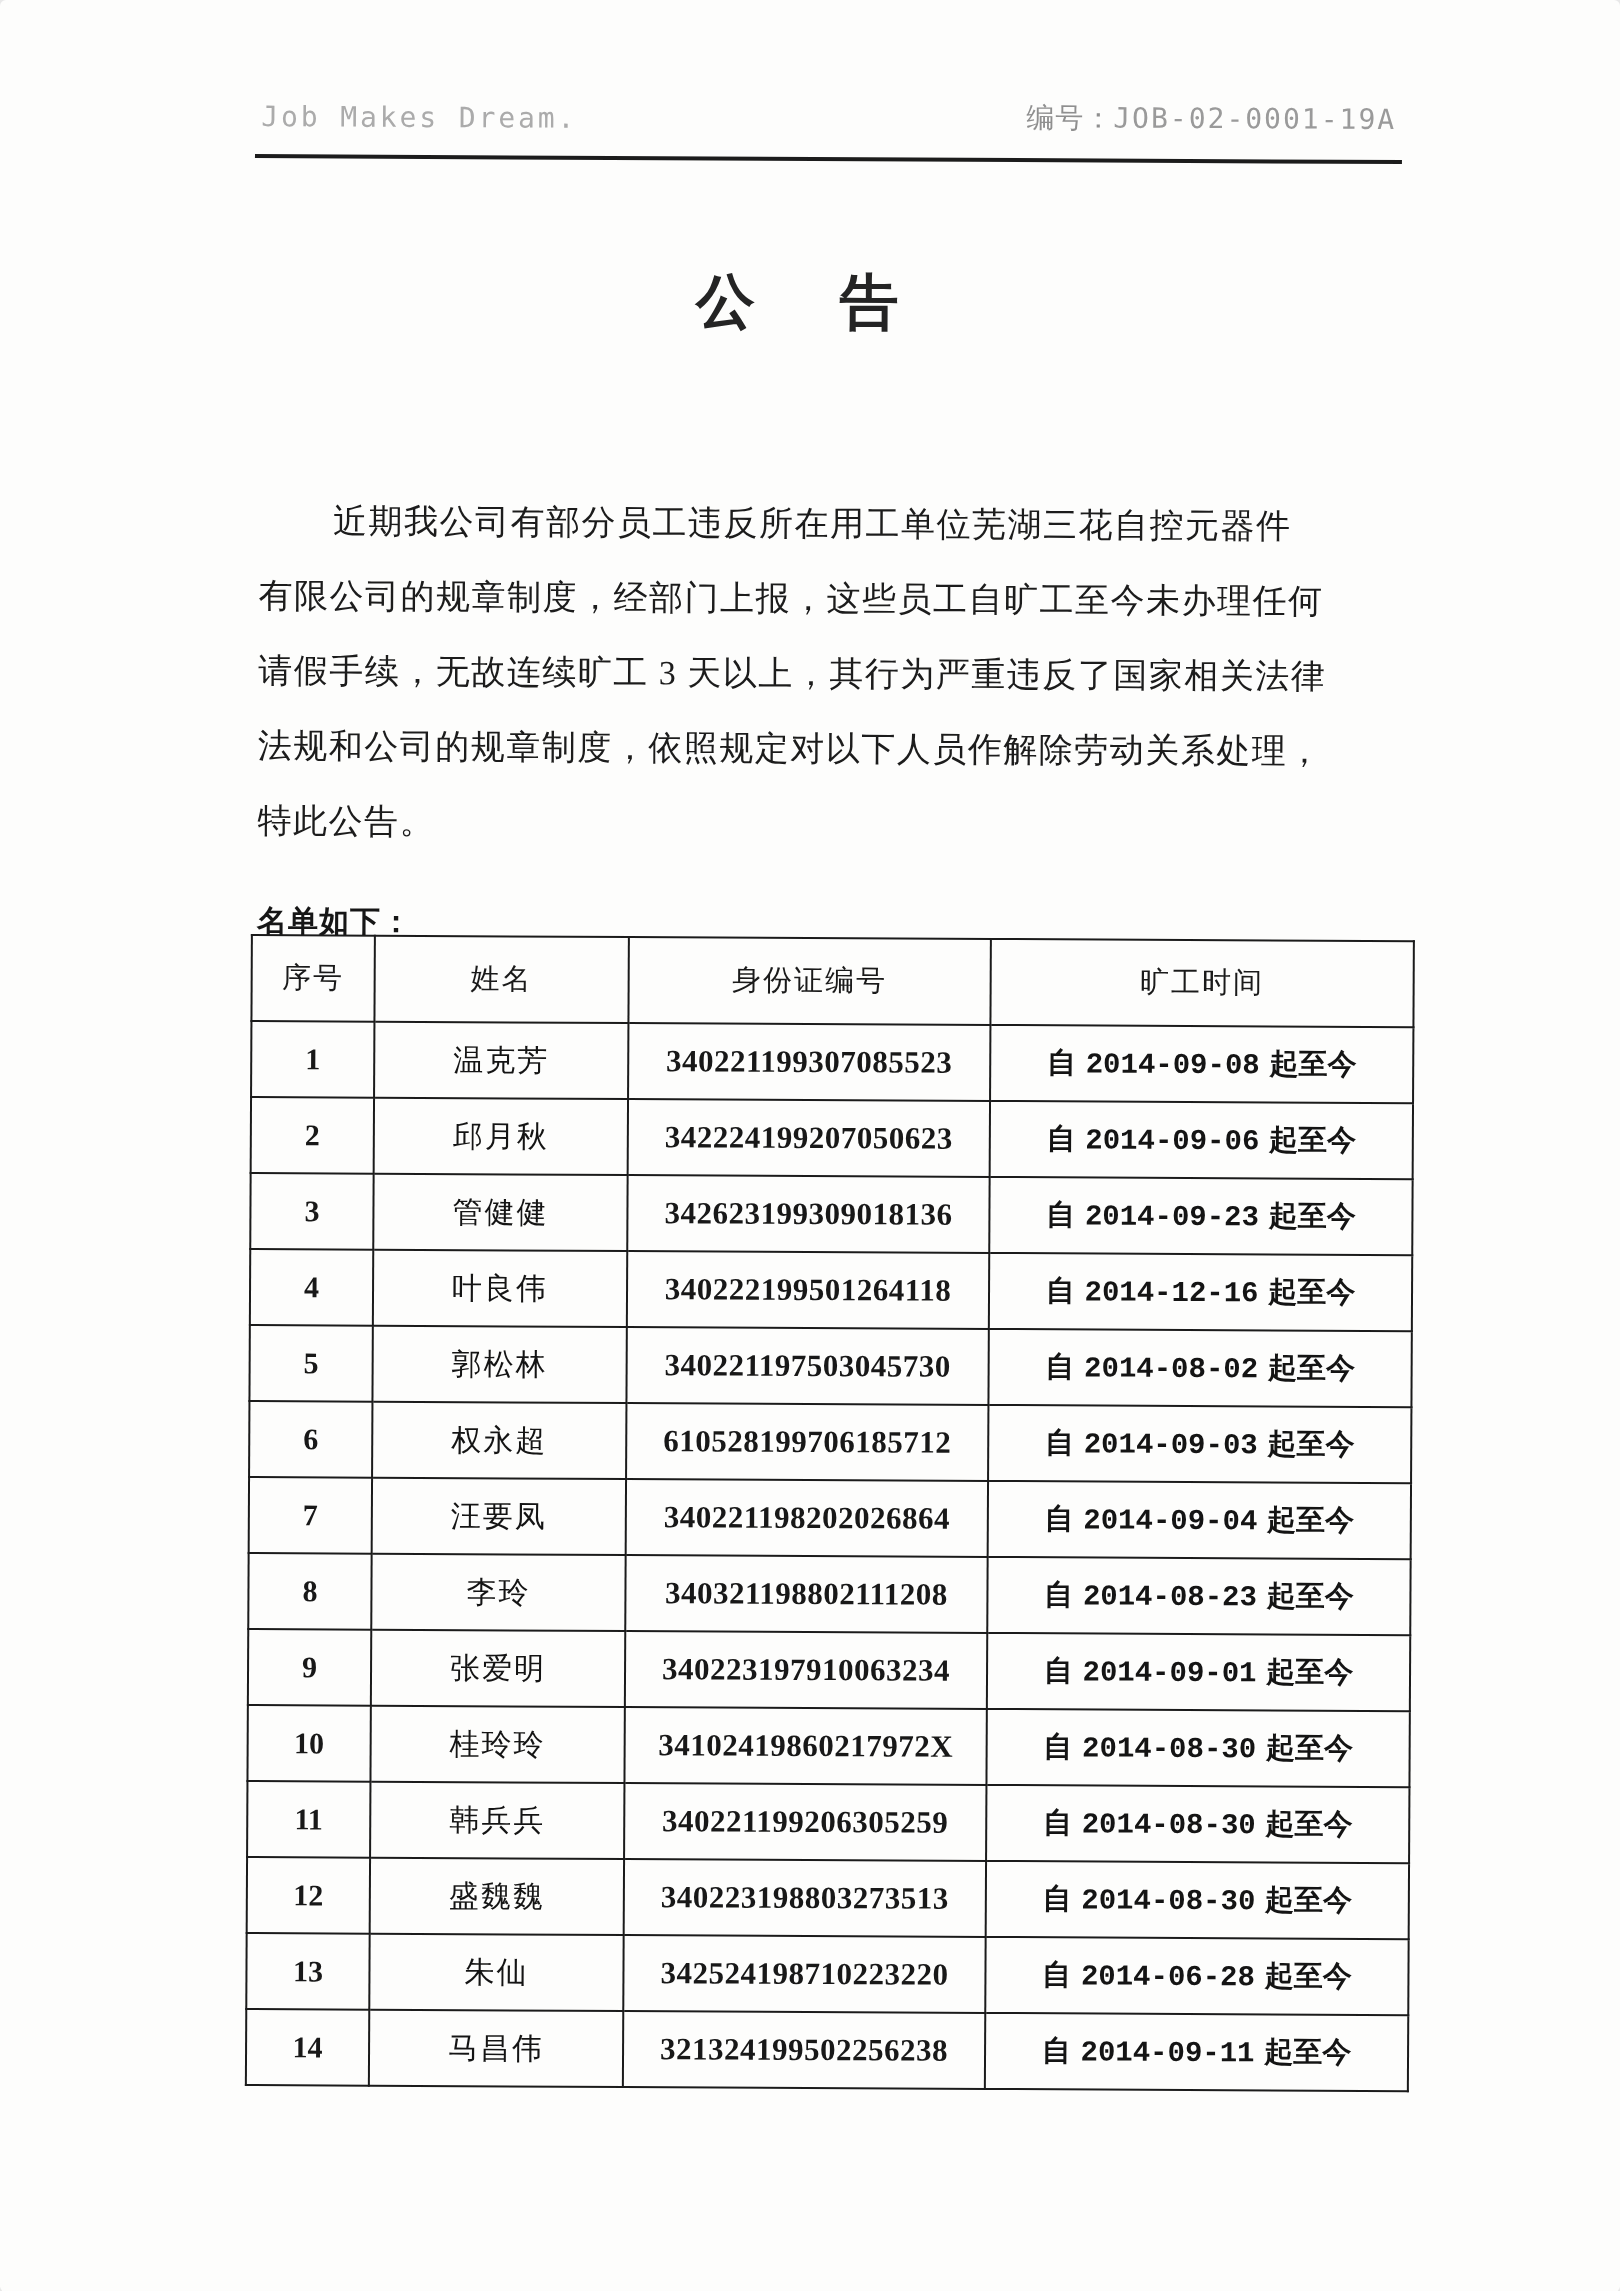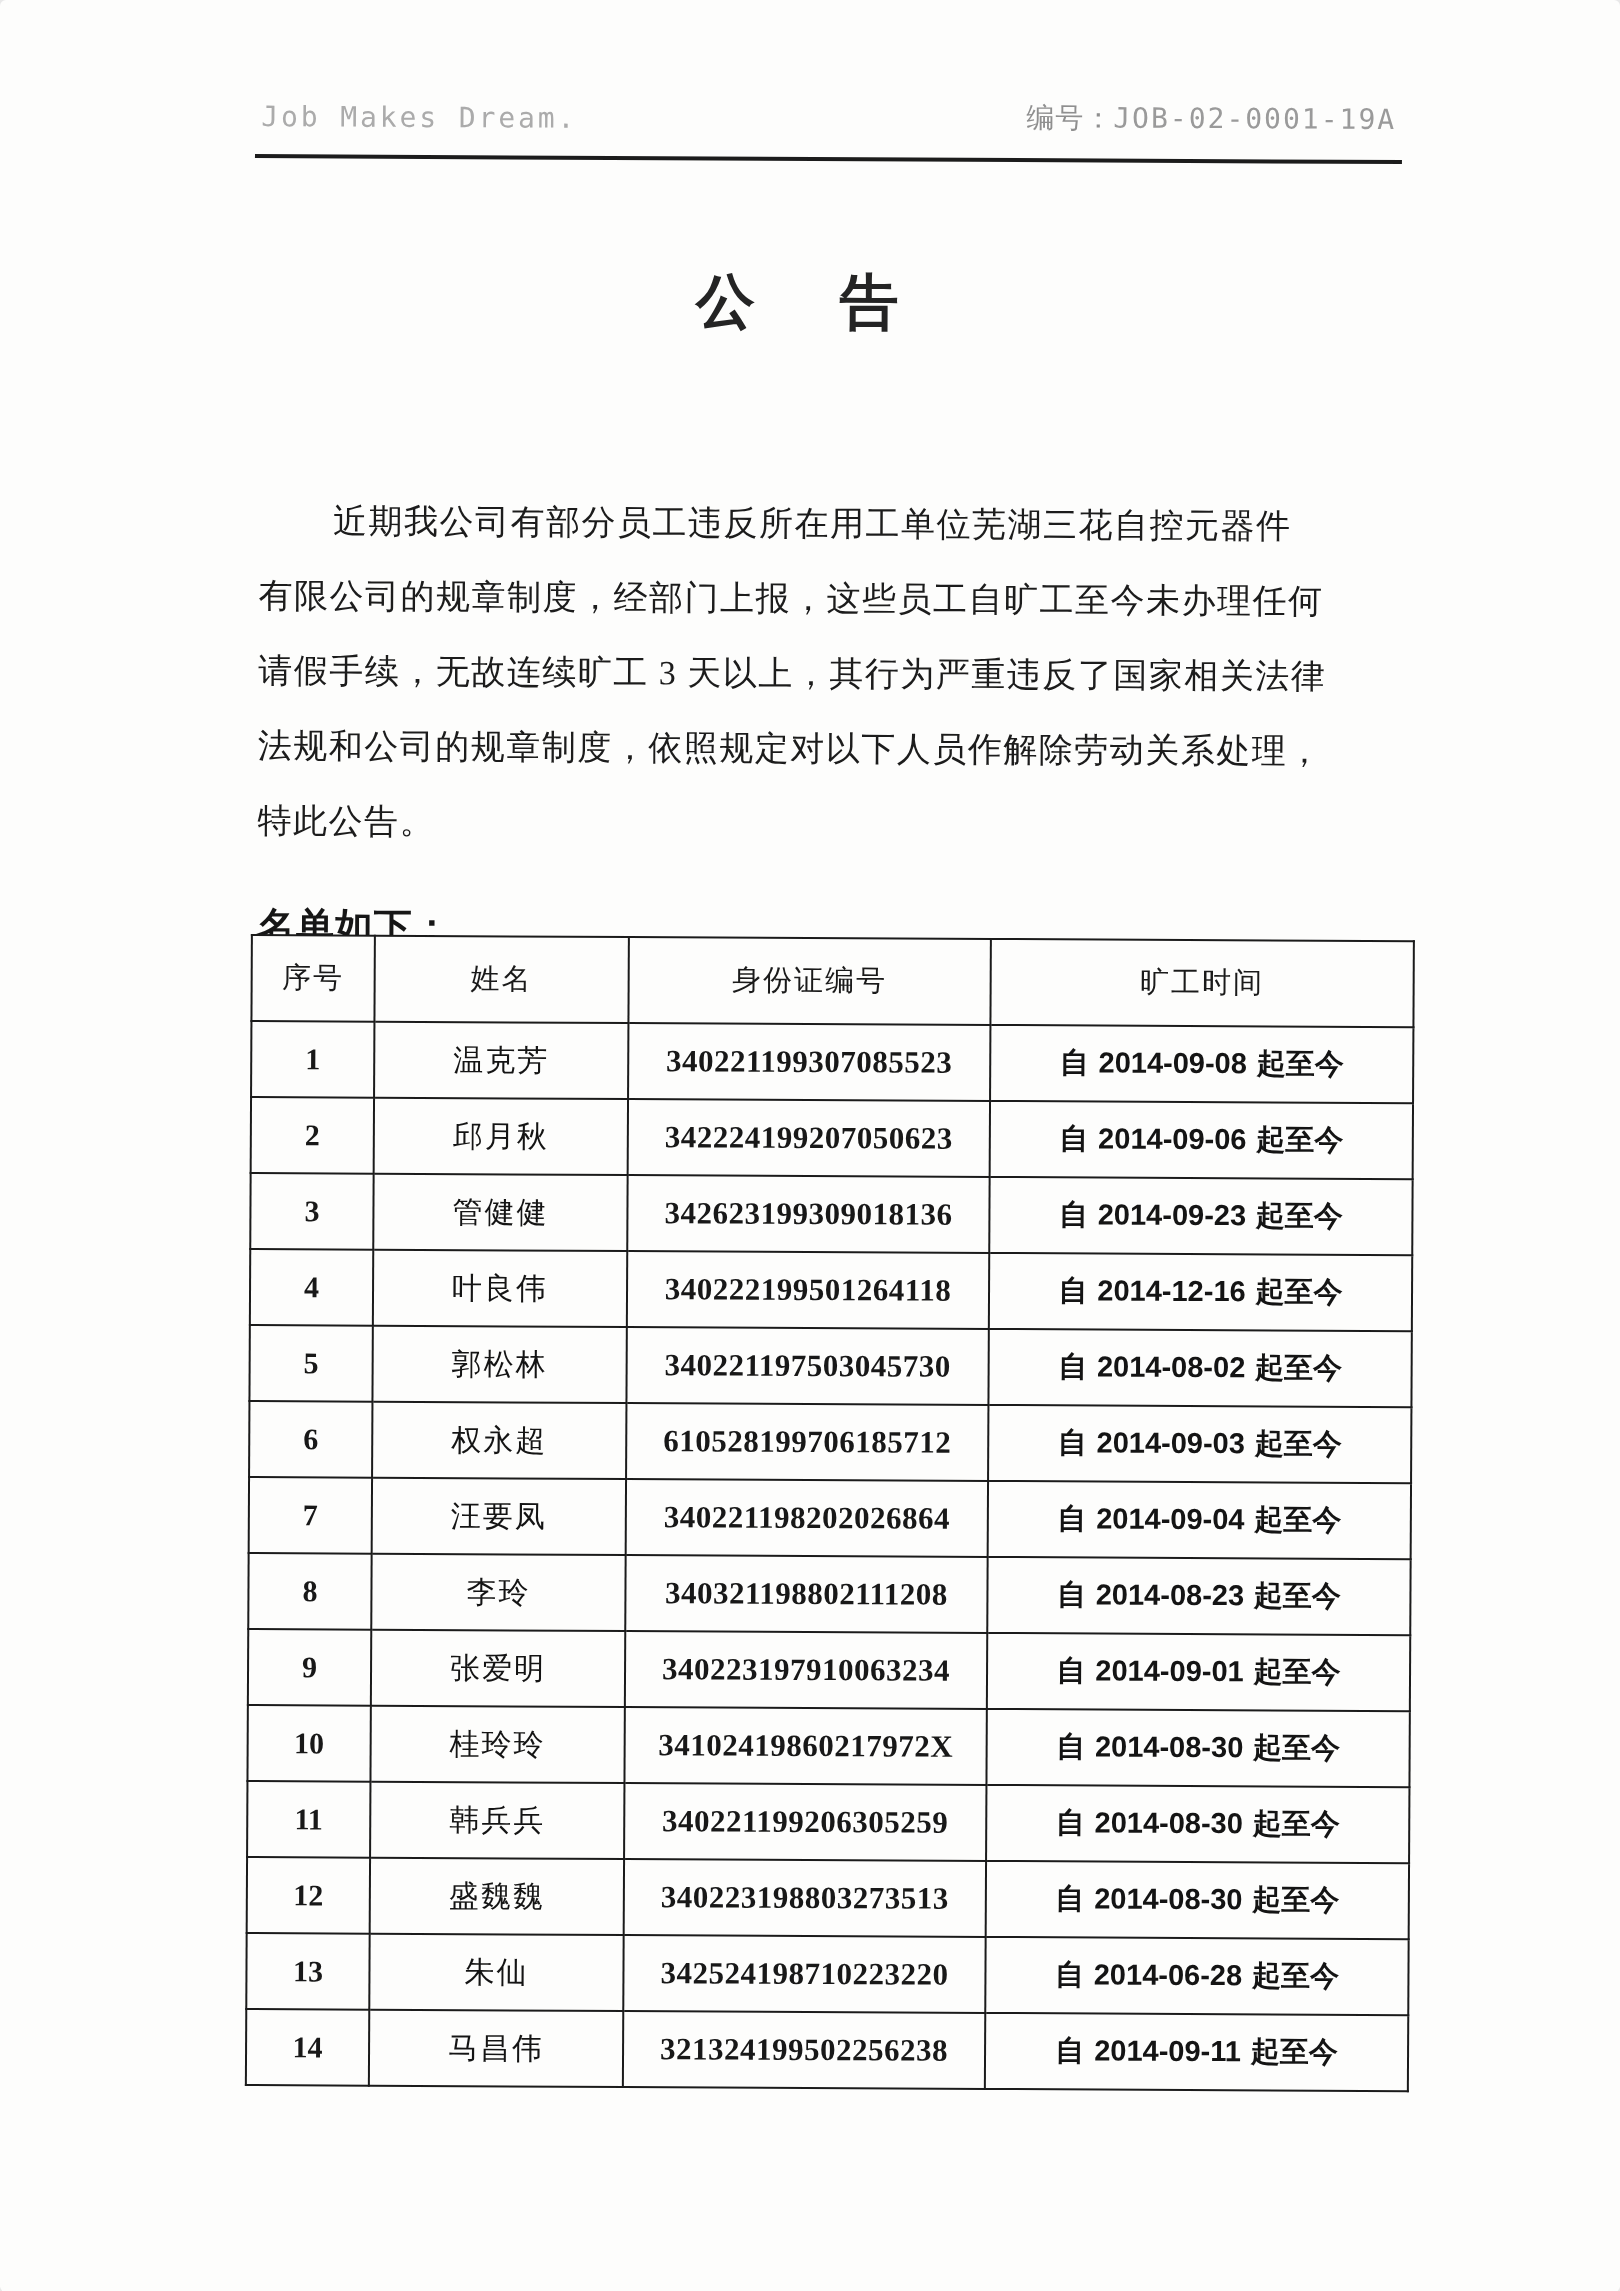--- a/index.html
+++ b/index.html
@@ -45,21 +45,21 @@
   .body-line {
     height:75px; line-height:75px;
     font-size:34px; letter-spacing:1.5px; color:#1c1c1c;
     white-space:nowrap;
   }
   .body-line:first-child { text-indent:74px; }
 
   
   .list-label {
     position:absolute; top:904px; left:257px;
-    font-size:38px; font-weight:bold; color:#161616; letter-spacing:1px;
+    font-size:30px; font-weight:bold; color:#161616; letter-spacing:1px;
   }
 
   
   .roster {
     position:absolute; top:937px; left:251px; width:1162px;
     border-collapse:collapse; table-layout:fixed;
   }
   .roster col.c-no   { width:123px; }
   .roster col.c-name { width:254px; }
   .roster col.c-id   { width:362px; }
@@ -69,21 +69,21 @@
     border-top-width:2.9px; border-bottom-width:2.9px;
     text-align:center; vertical-align:middle;
     background:#fdfdfc;
   }
   .roster th { height:86px; font-size:29px; font-weight:normal; letter-spacing:2px; color:#1a1a1a; }
   .roster td { height:76px; }
   td.cell-no   { font-size:30px; font-weight:bold; font-family:"Liberation Serif", serif; }
   td.cell-name { font-size:30px; letter-spacing:2px; color:#141414; }
   td.cell-id   { font-size:31px; font-weight:bold; letter-spacing:0.5px; font-family:"Liberation Serif", serif; }
   td.cell-time { font-size:29px; font-weight:bold; color:#141414; }
-  td.cell-time .p-date { font-family:Liberation Sans, sans-serif; padding:0 9.8px; }
+  td.cell-time .p-date { font-family:Liberation Mono, monospace; padding:0 9.8px; }
 </style>
 </head>
 <body>
 
 <div class="page">
   <div class="sheet">
 
     <div class="hdr">
       <span class="slogan">Job Makes Dream.</span>
       <span class="doc-no"><span>编号：</span><span class="code">JOB-02-0001-19A</span></span>

